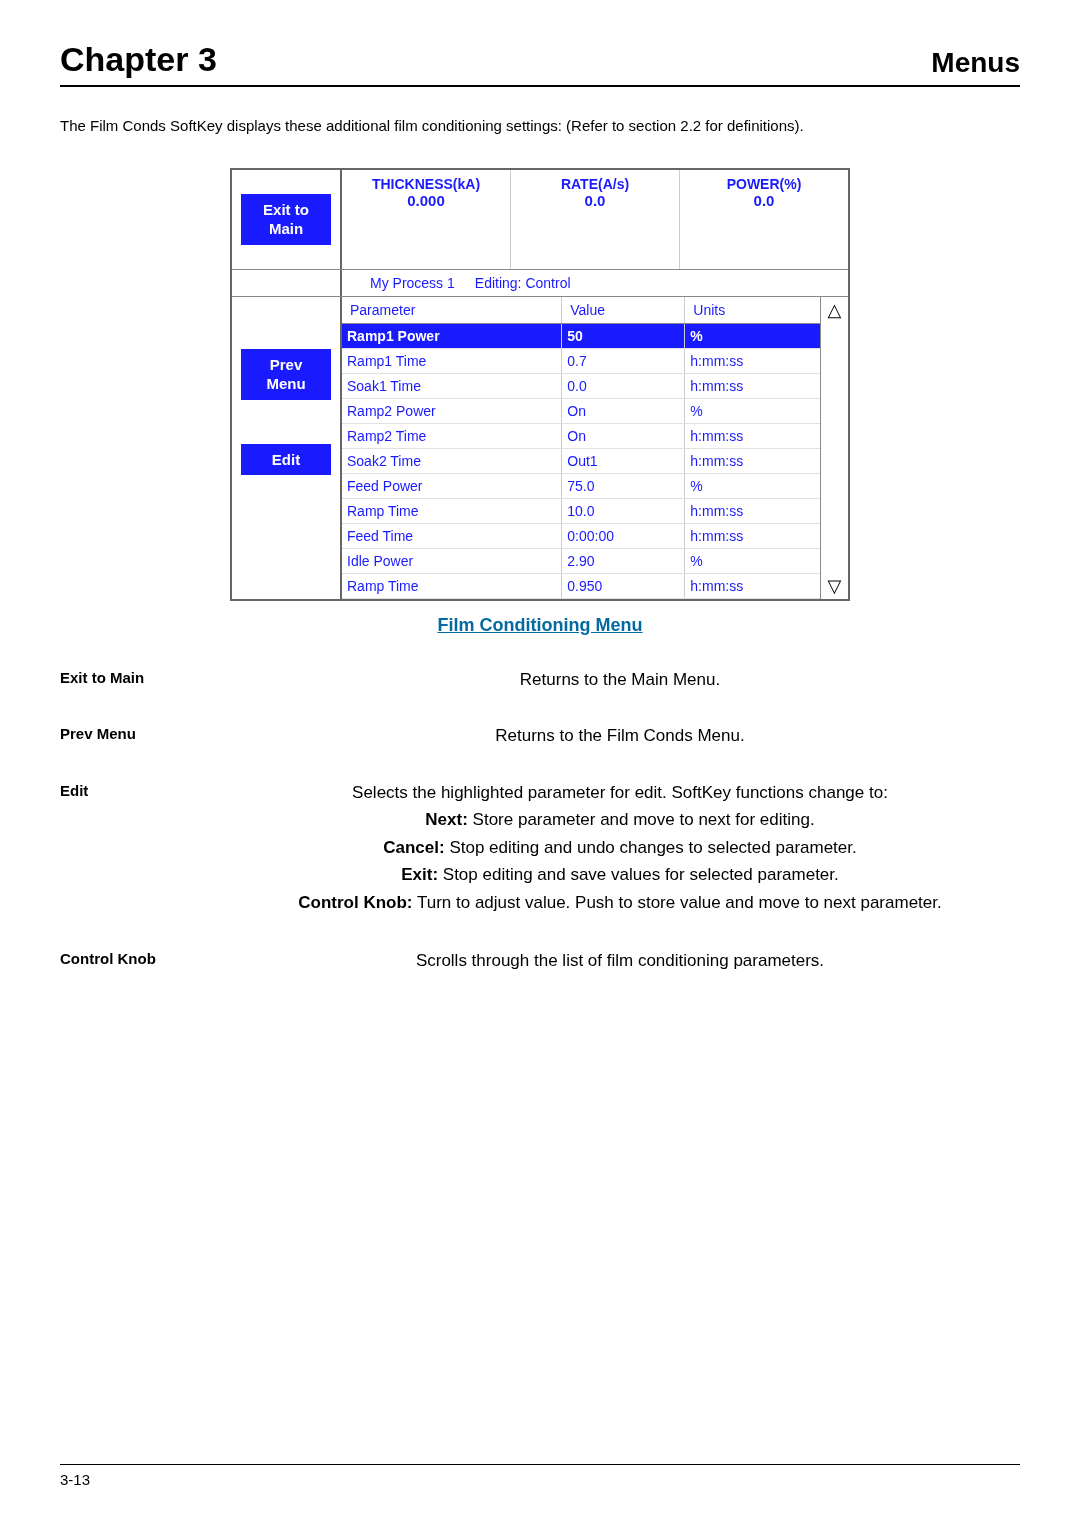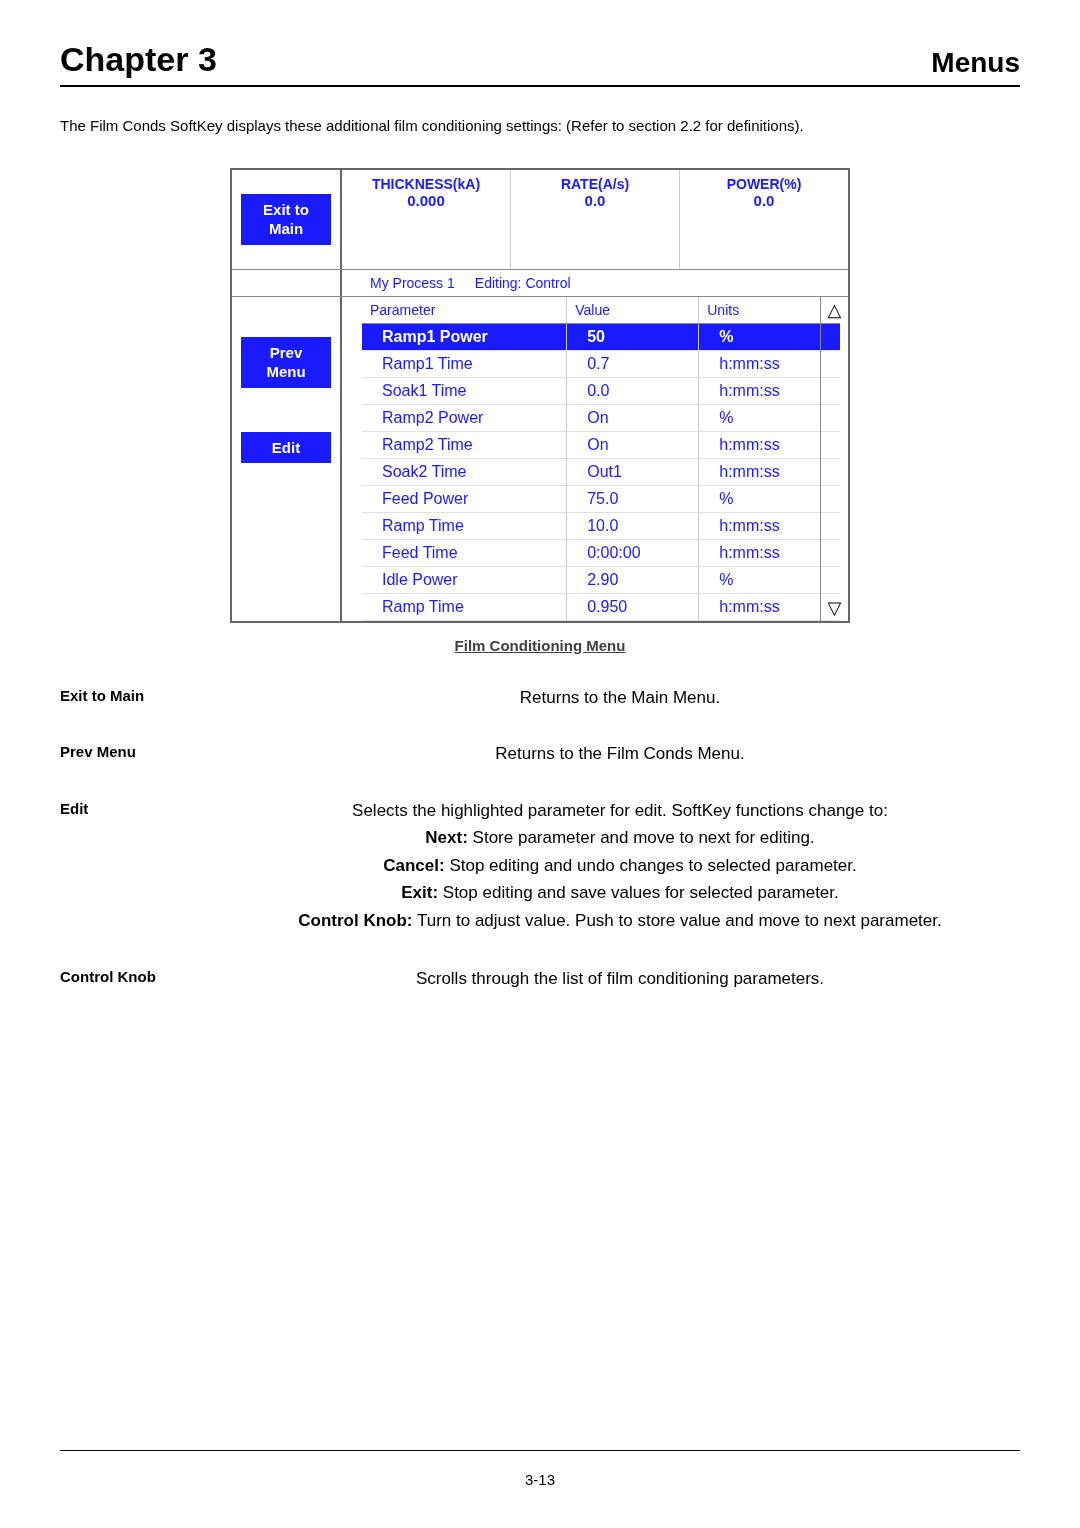--- a/index.html
+++ b/index.html
@@ -132,52 +132,51 @@
       display: flex;
     }
 
     .softkey-side {
       width: 110px;
       min-width: 110px;
       border-right: 2px solid #666;
       display: flex;
       flex-direction: column;
       align-items: center;
-      padding-top: 0;
+      padding-top: 12px;
     }
 
     .table-container {
       flex: 1;
       border-left: none;
     }
 
     .param-table {
       width: 100%;
       border-collapse: collapse;
-      margin-left: 20px;
     }
 
     .param-table thead tr {
       background: #fff;
     }
 
     .param-table th {
       text-align: left;
       padding: 5px 8px;
       font-size: 14px;
       color: #1a1aff;
       border-bottom: 1px solid #888;
       border-right: 1px solid #ccc;
       font-weight: normal;
     }
     .param-table th:last-child { border-right: none; }
 
     .param-table td {
-      padding: 4px 20px;
-      font-size: 16px;
+      padding: 4px 5px;
+      font-size: 14px;
       color: #1a1aff;
       border-bottom: 1px solid #e0e0e0;
       border-right: 1px solid #ccc;
     }
     .param-table td:last-child { border-right: none; }
 
     .param-table tr.highlighted td {
       background: #1a1aff;
       color: #fff;
       font-weight: bold;
@@ -201,22 +200,22 @@
       line-height: 1;
     }
 
     
     .panel-caption {
       text-align: center;
       margin-top: 10px;
       margin-bottom: 22px;
     }
     .panel-caption a {
-      font-size: 15px;
-      color: #404040;
+      font-size: 18px;
+      color: #0369a1;
       text-decoration: underline;
       font-weight: bold;
     }
 
     
     .desc-section {
       margin-top: 10px;
     }
 
     .desc-row {
@@ -242,23 +241,23 @@
 
     .desc-def p { margin-bottom: 2px; }
 
     
     .page-footer {
       position: absolute;
       bottom: 40px;
       left: 60px;
       right: 60px;
       border-top: 1px solid #000;
-      padding-top: 20px;
-      display: flex;
-      justify-content: center;
+      padding-top: 6px;
+      display: flex;
+      justify-content: flex-start;
     }
     .page-number {
       font-size: 15px;
       color: #000;
     }
   </style>
 </head>
 <body>
 
 <div class="page-header">

